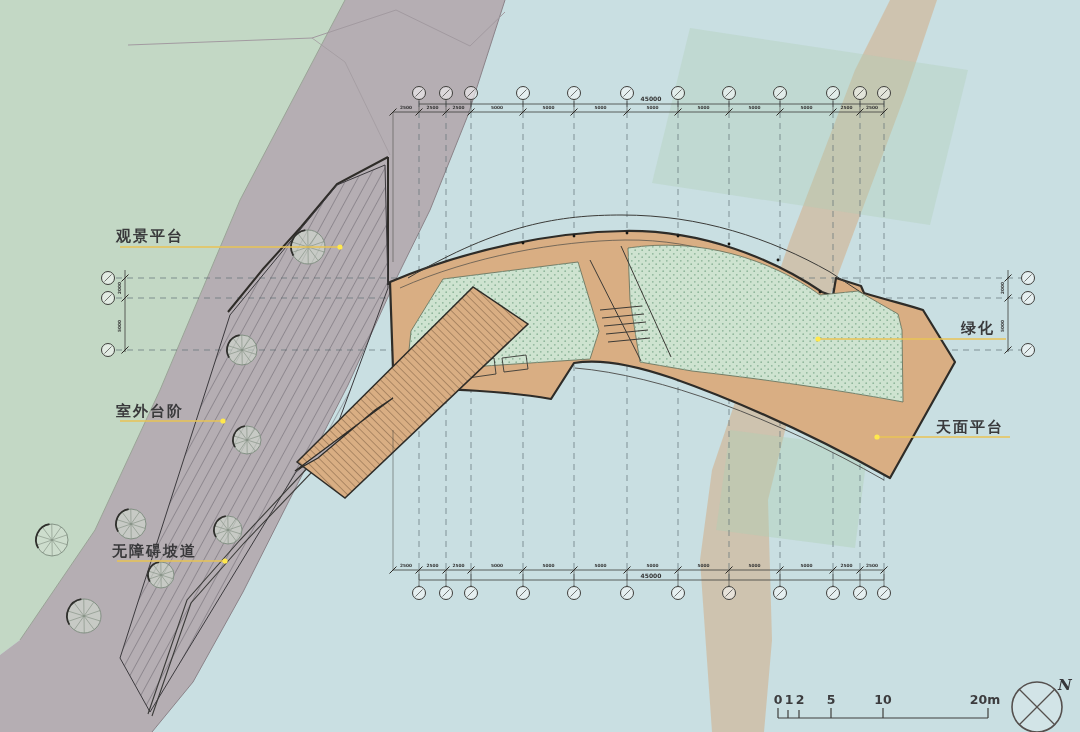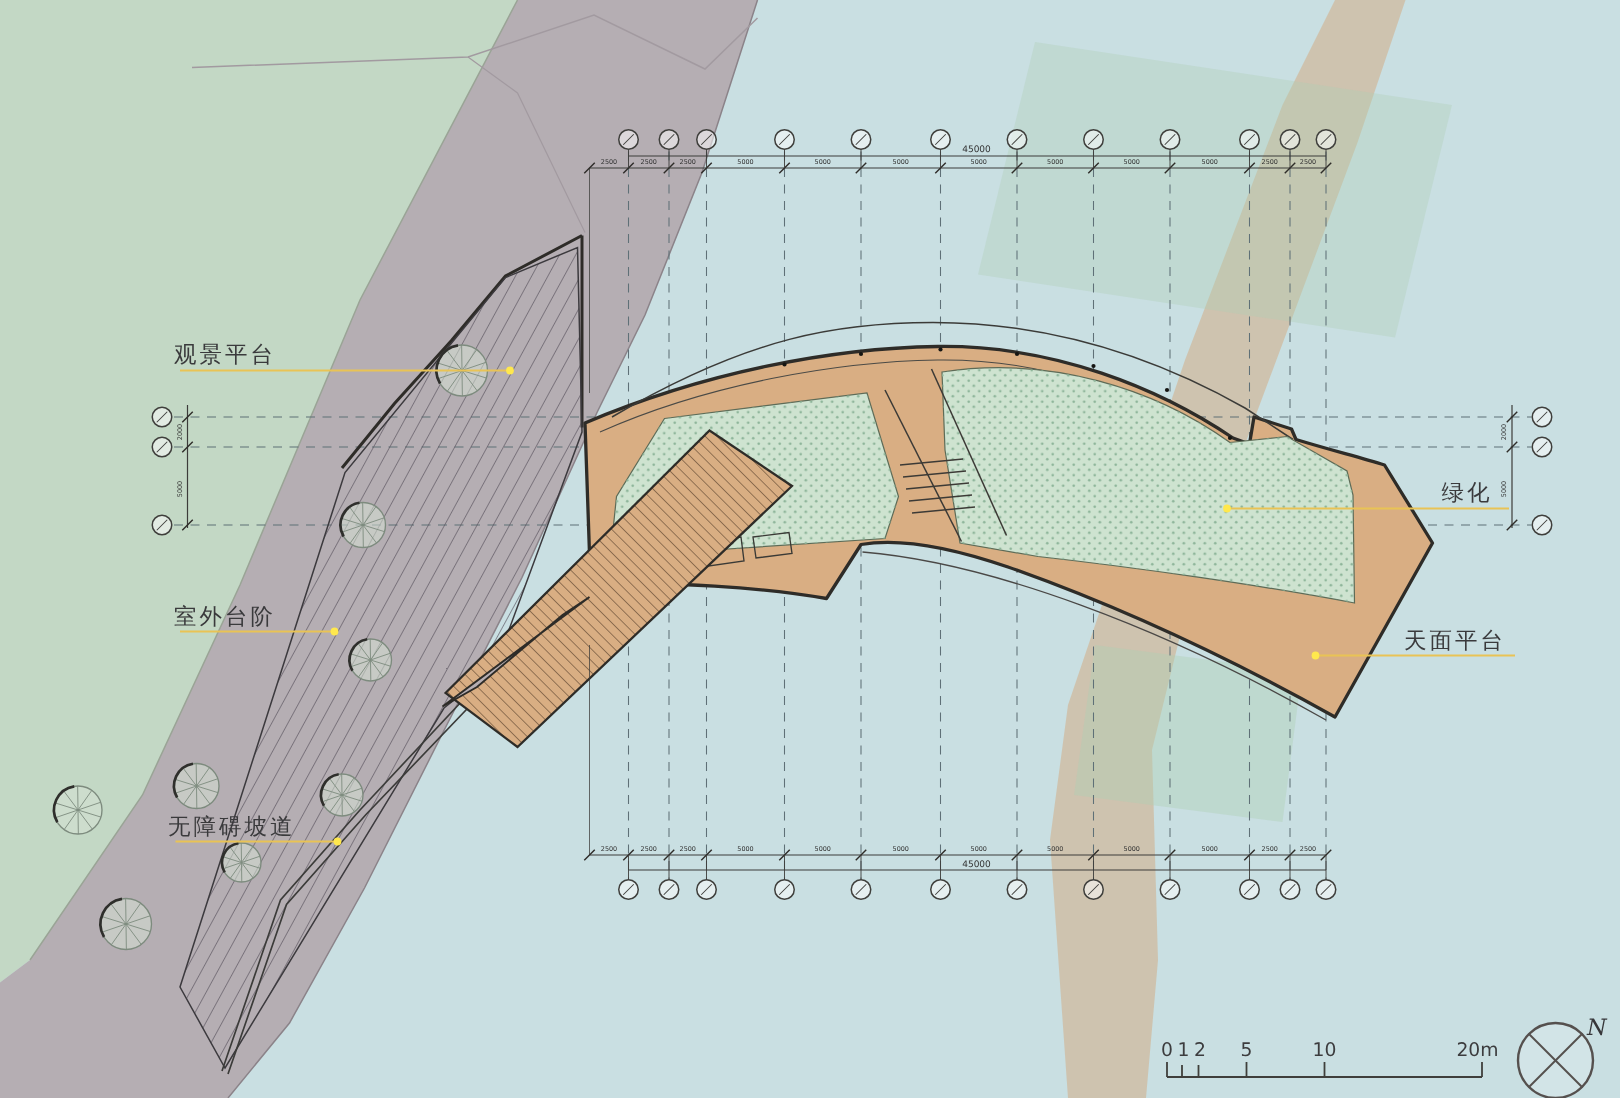--- a/index.html
+++ b/index.html
@@ -1,17 +1,17 @@
 <!DOCTYPE html>
 <html><head>
 <meta charset="utf-8">
 <style>
   html,body{margin:0;padding:0;background:#e8e8e8;}
   #stage{position:relative;width:1080px;height:732px;overflow:hidden;background:#c9dfe2;
-         font-family:"DejaVu Sans","Liberation Sans",sans-serif;}
+         font-family:"DejaVu Sans","Liberation Sans",sans-serif;font-weight:bold;}
   svg{position:absolute;left:0;top:0;}
   text{font-family:"DejaVu Sans","Liberation Sans",sans-serif;fill:#37373a;}
   .cn{font-size:15px;letter-spacing:2px;fill:#3a3a3c;}
   .dimtxt{font-size:4.3px;fill:#333;}
   .total{font-size:6px;fill:#333;}
   .scaletxt{font-size:12.5px;fill:#3c3c3e;}
   .north-n{font-size:15px;font-family:"DejaVu Serif","Liberation Serif",serif;font-style:italic;}
 </style>
 </head>
 <body>

